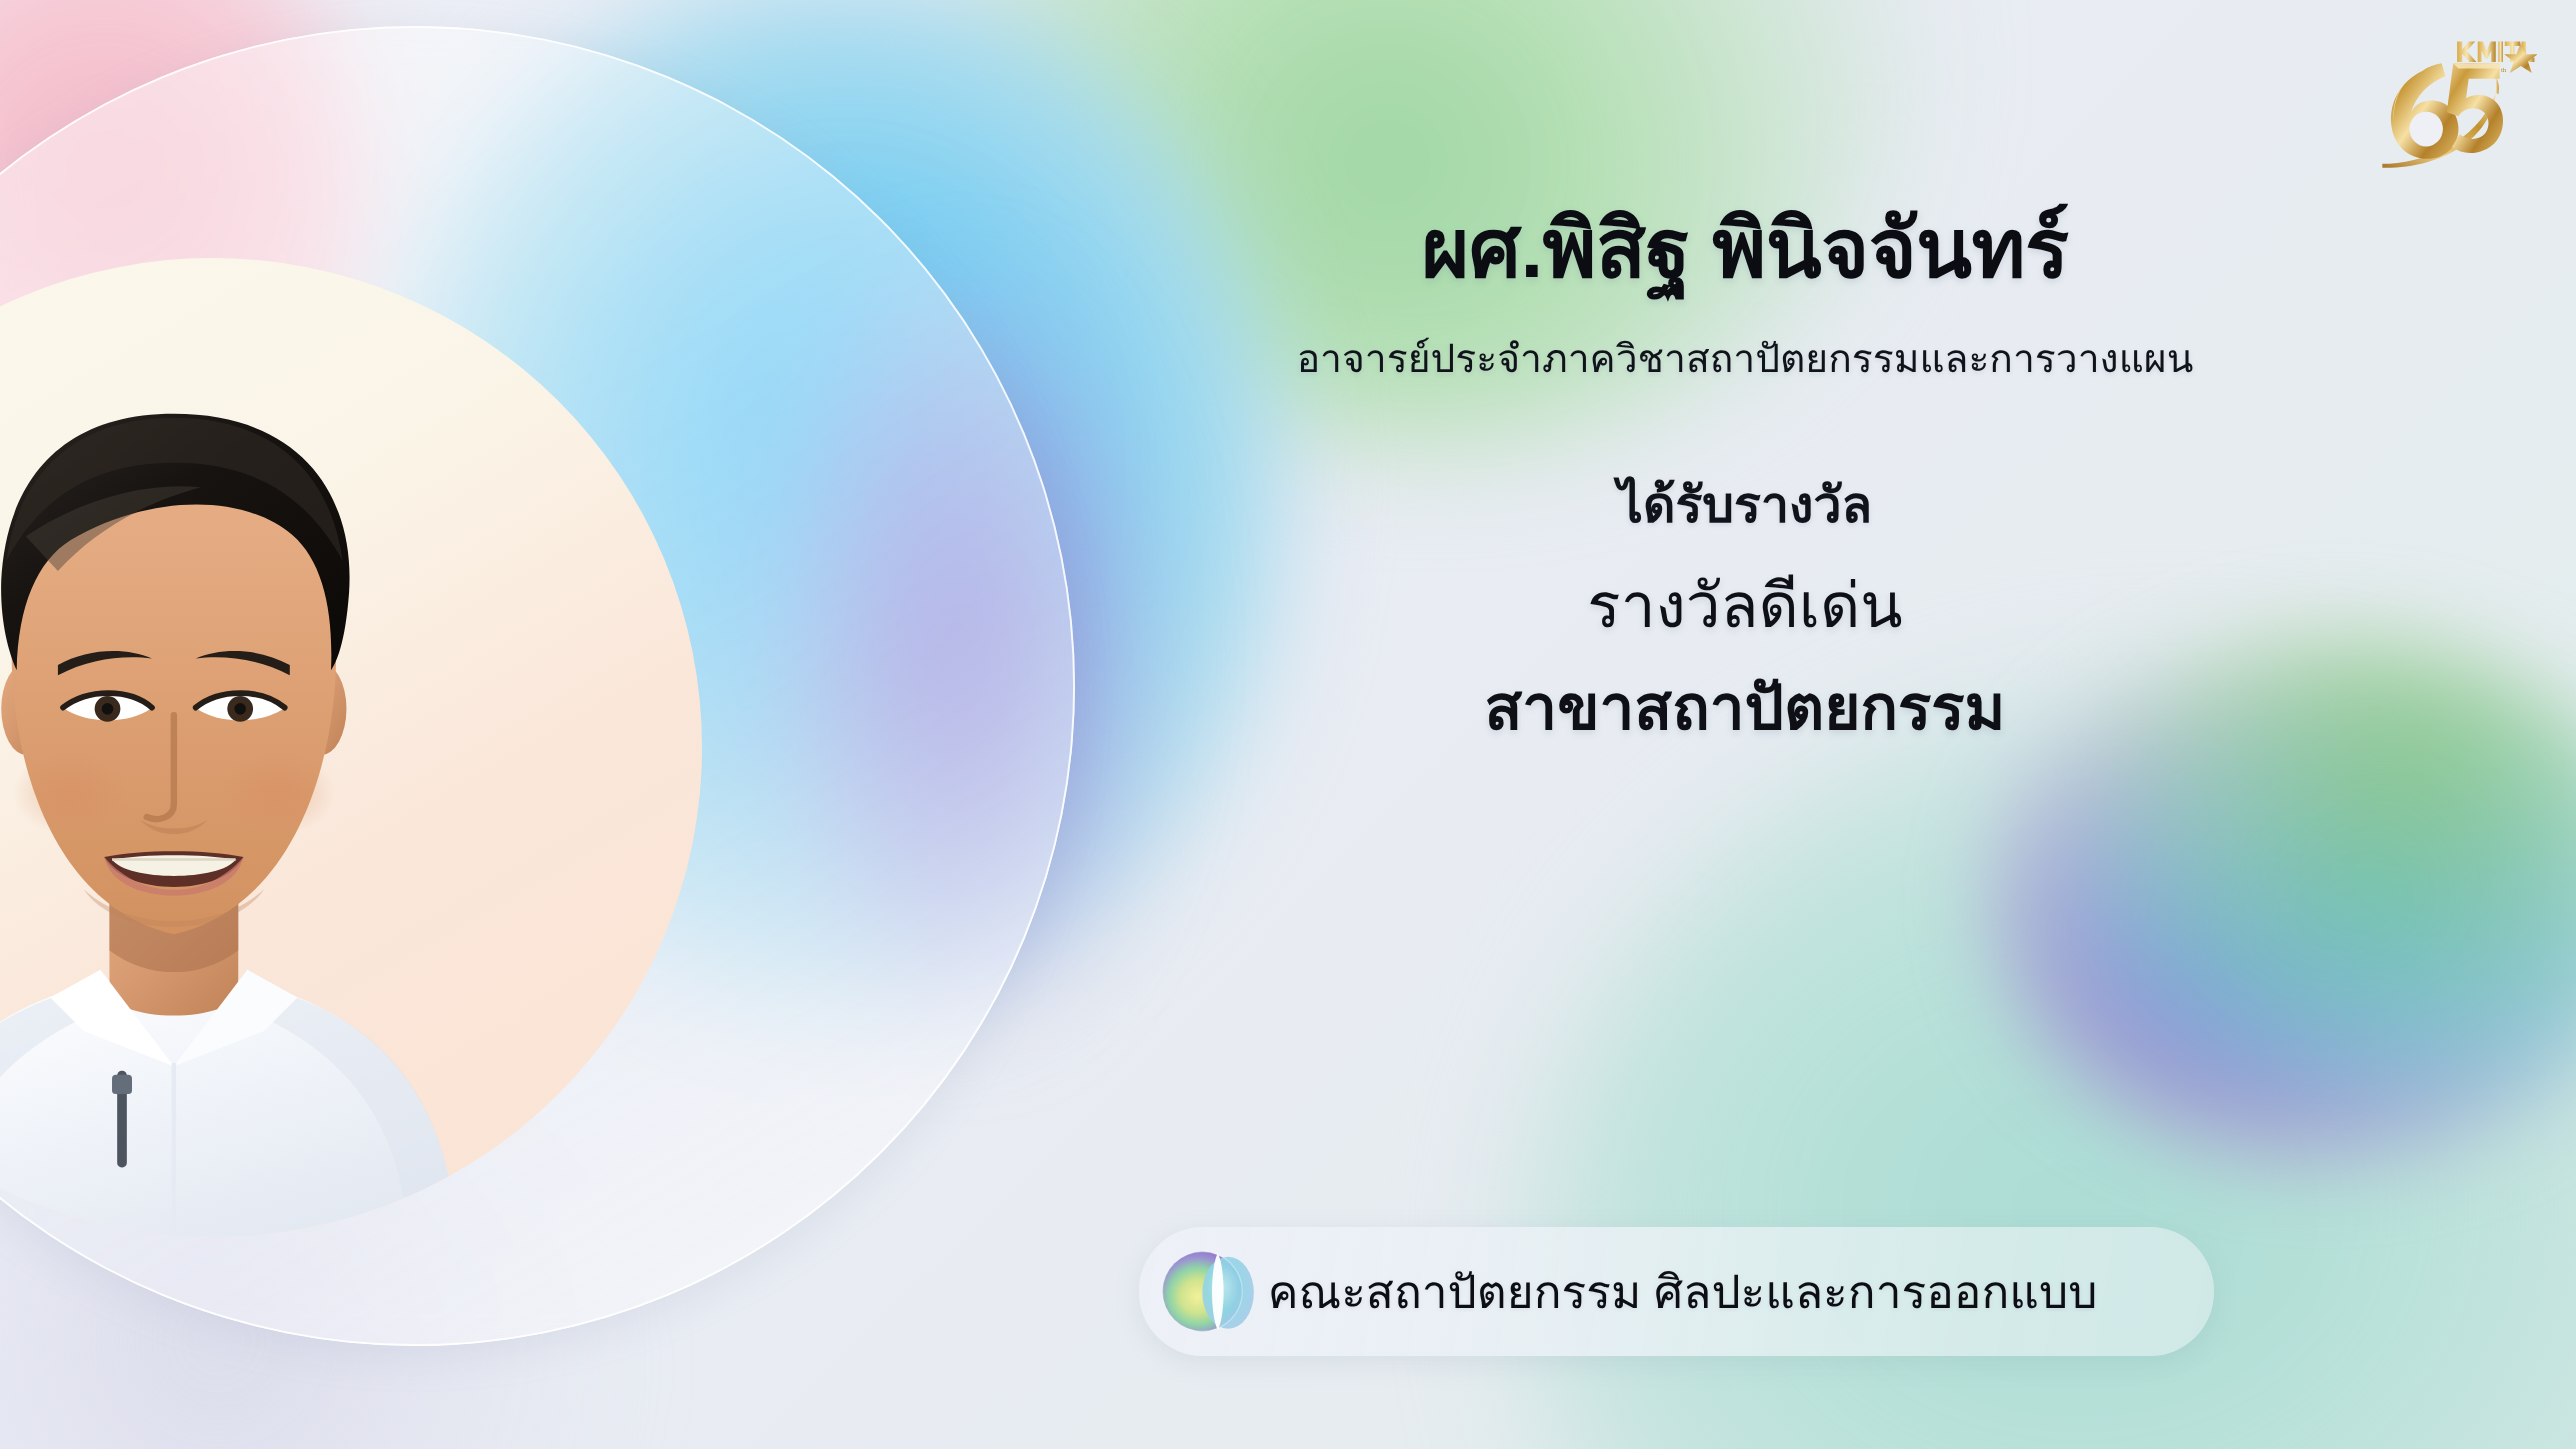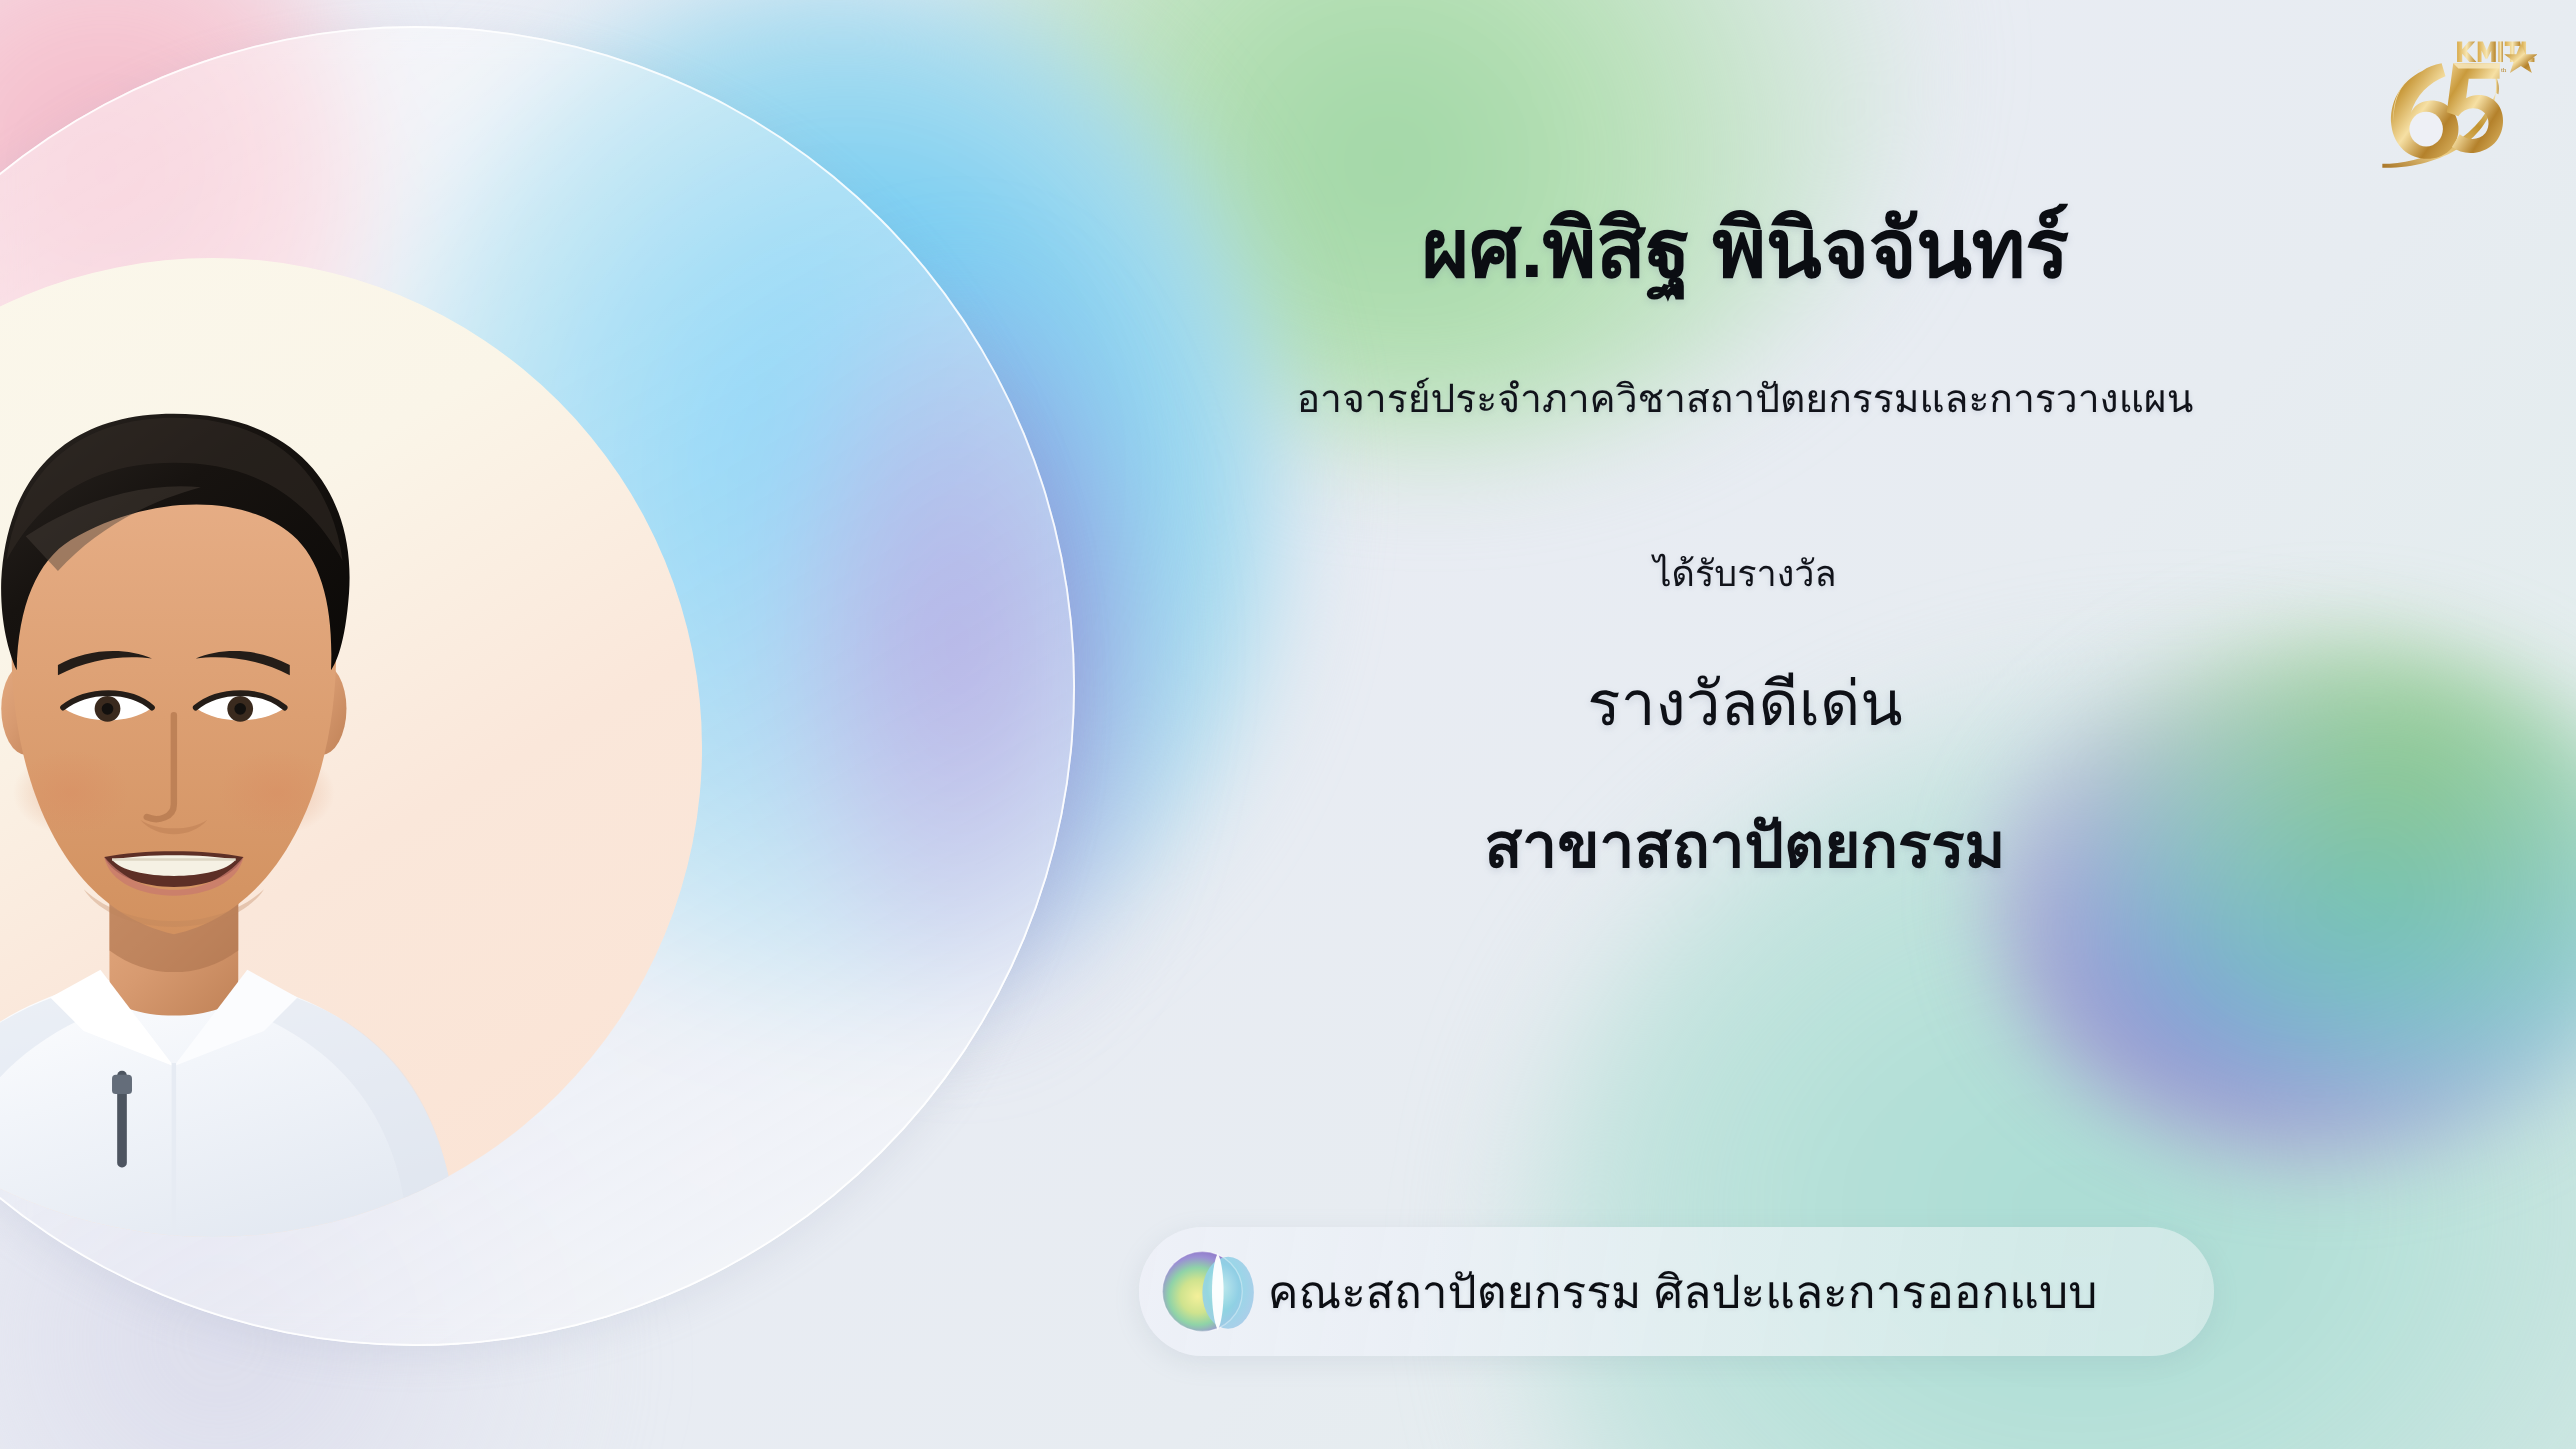--- a/index.html
+++ b/index.html
@@ -81,36 +81,36 @@
   }
 
   
   .portrait{
     position:absolute; left:0; top:0; width:979px; height:979px;
   }
 
   
   .content{
     position:absolute; left:1133px; top:0; width:1224px; height:1449px;
-    display:flex; flex-direction:column; align-items:center;gap:40px;
+    display:flex; flex-direction:column; align-items:center;
   }
   .name{
     margin-top:206px;
     font-size:82px; font-weight:700; color:#0b0d12; letter-spacing:-0.6px;
     line-height:1.05; text-align:center;
     text-shadow:0 2.6px 7.7px rgba(120,130,160,0.22);
   }
   .role{
     margin-top:35px;
     font-size:39px; font-weight:400; color:#11131a; text-align:center;
     text-shadow:0 1.9px 5.8px rgba(120,130,160,0.20);
   }
   .received{
     margin-top:76px;
-    font-size:36px; font-weight:400; color:#11131a; text-align:center;
+    font-size:50px; font-weight:700; color:#11131a; text-align:center;
     text-shadow:0 1.9px 5.8px rgba(120,130,160,0.20);
   }
   .award-title{
     margin-top:57px;
     font-size:79px; font-weight:700; letter-spacing:0.6px; text-align:center;
     background:linear-gradient(90deg,#7b52a8 0%,#6f5ab4 28%,#5a67bb 50%,#3b88c9 70%,#2fa5a0 86%,#25ab86 100%);
     -webkit-background-clip:text; background-clip:text;
     color:transparent; -webkit-text-fill-color:transparent;
     filter:drop-shadow(0 2.6px 6.4px rgba(120,130,170,0.20));
   }

